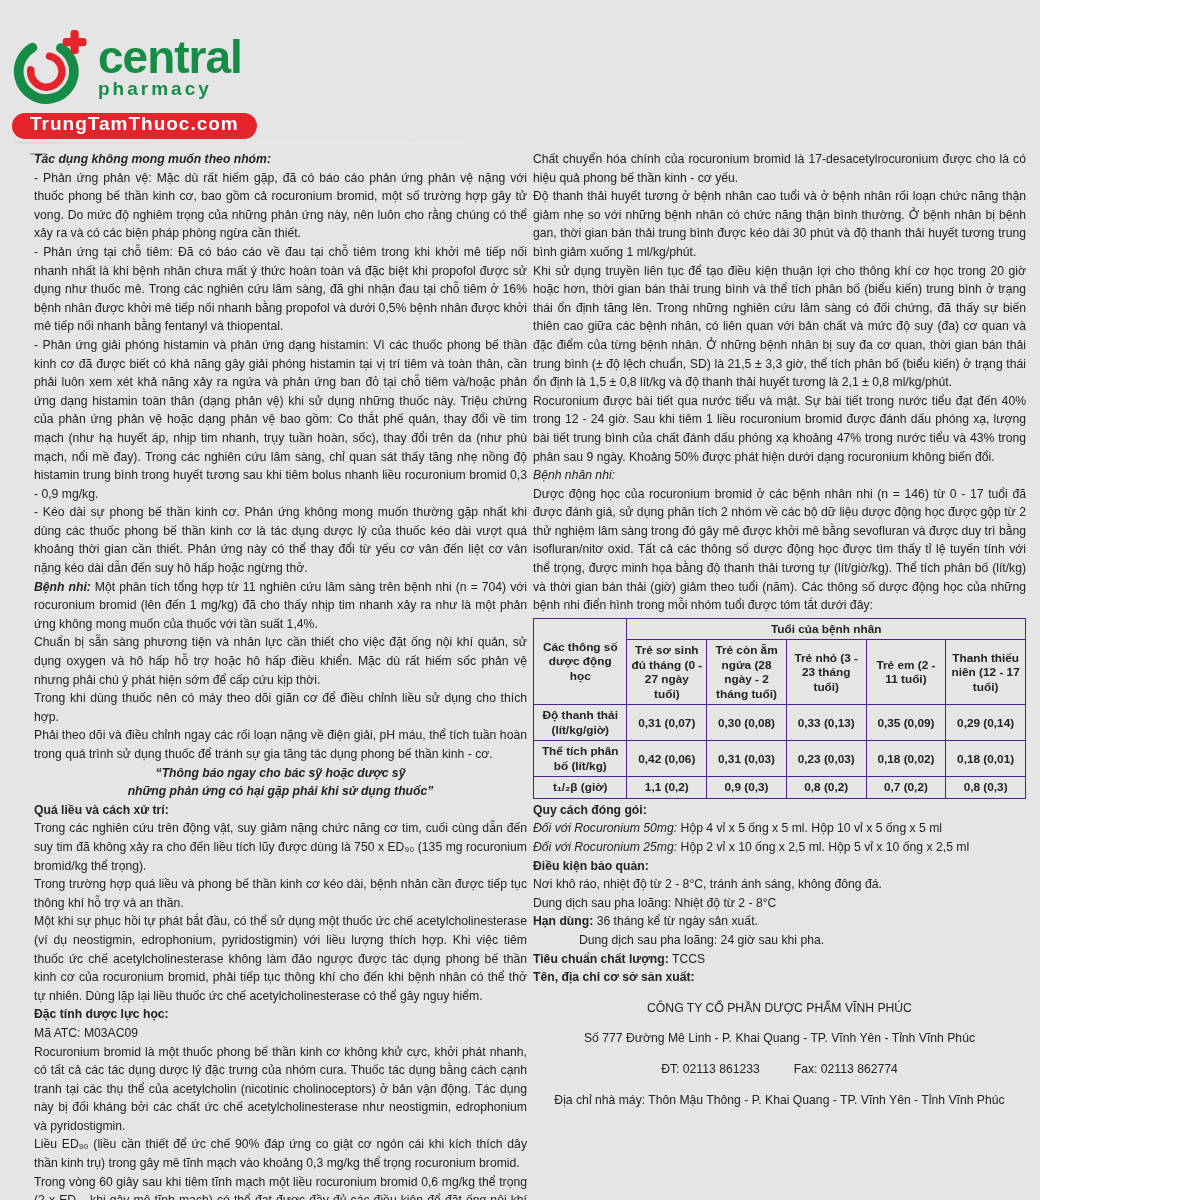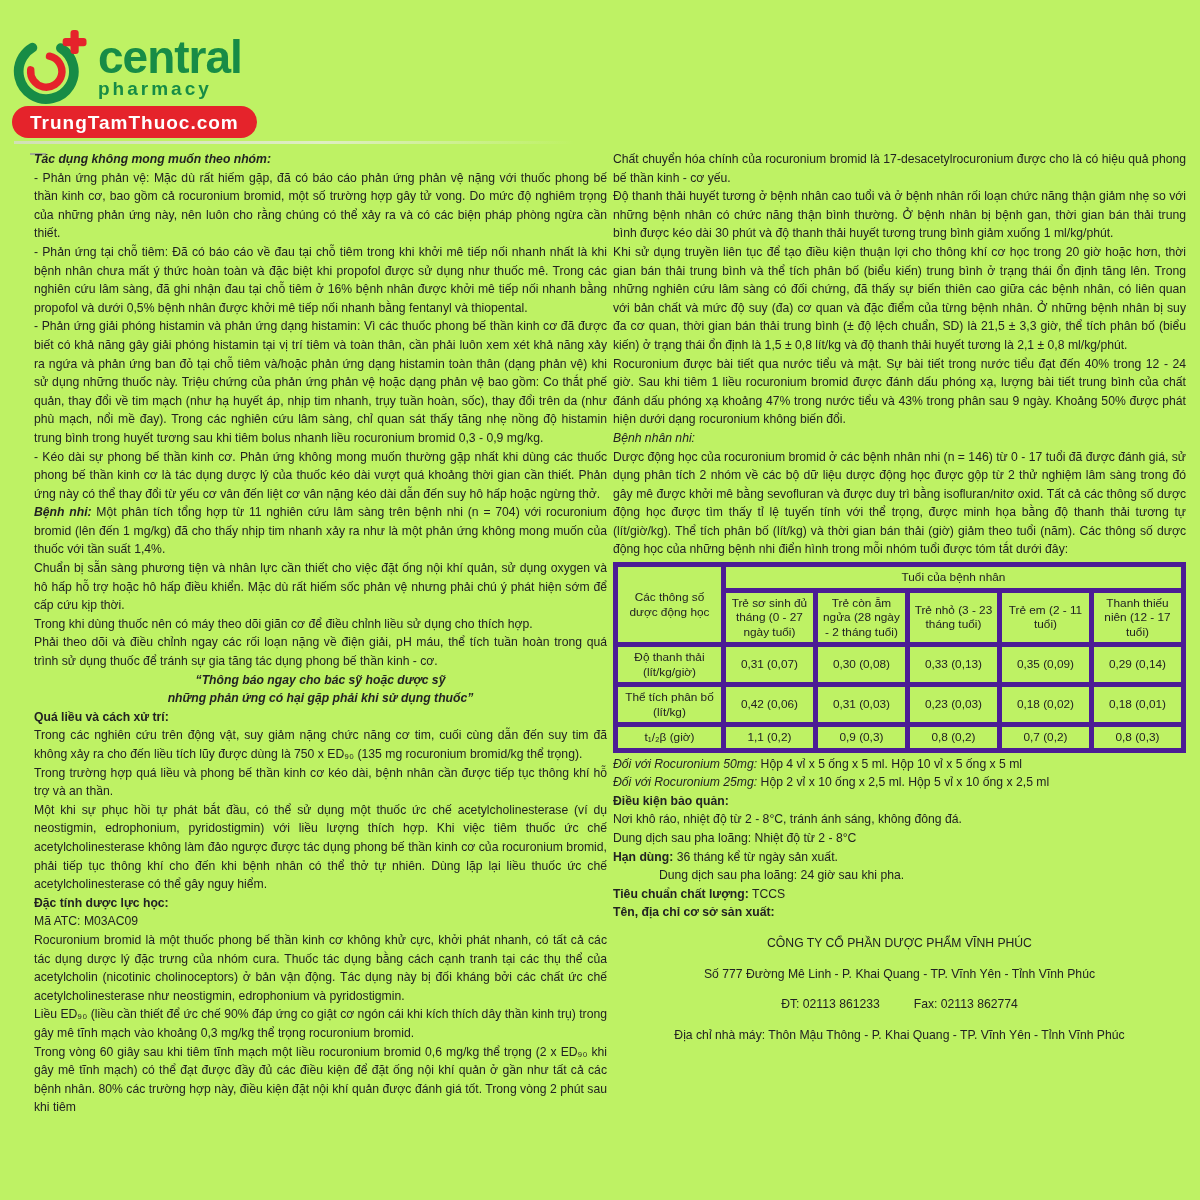--- a/index.html
+++ b/index.html
@@ -1,35 +1,35 @@
 <!DOCTYPE html>
 <html style="--brand-green: #178c46; --brand-red: #e5232b;"><head>
 <meta charset="utf-8">
 <style>
   html,body{margin:0;padding:0;background:#fff;}
   .page{
-    position:relative;width:1200px;height:1200px;background:#bef264;overflow:hidden;
+    position:relative;width:1040px;height:1200px;background:#e5e5e5;overflow:hidden;
     font-family:"Liberation Sans","DejaVu Sans",sans-serif;color:#222;
   }
   
   .logo-block{position:absolute;top:28px;left:12px;}
   .logo-row{display:flex;align-items:center;gap:10px;}
   .logo-icon{flex:0 0 auto;}
   .logo-central{
     font-size:46px;font-weight:bold;color:var(--brand-green);
     letter-spacing:-1px;line-height:44px;
   }
   .logo-pharmacy{
     font-size:19px;font-weight:bold;color:var(--brand-green);
     letter-spacing:3px;line-height:20px;margin-top:0;
   }
   .logo-badge{
-    display:inline-block;background:var(--brand-red);color:#fff;
+    display:inline-block;margin-top:7px;background:var(--brand-red);color:#fff;
     font-size:19px;font-weight:bold;letter-spacing:1px;
-    padding:6px 18px 4px 18px;border-radius:16px;
+    padding:0 18px 4px 18px;border-radius:16px;
   }
   
   .scan-artifact{position:absolute;top:141px;left:14px;width:560px;height:3px;
     background:linear-gradient(90deg,#d9d9d9,#ececec 55%,rgba(255,255,255,0));opacity:.7;}
   .scan-dash{position:absolute;top:153px;left:30px;width:16px;height:2px;background:#9a9a9a;opacity:.8;}
   
   .columns{
     position:absolute;top:150px;left:18px;right:0;
     display:flex;gap:6px;padding:0 14px 0 16px;box-sizing:border-box;
   }
@@ -41,22 +41,22 @@
   .p-center{text-align:center;margin-top:12px;}
   .p-center-bi{font-weight:bold;font-style:italic;text-align:center;white-space:pre-line;}
   .p-indent{padding-left:46px;text-align:left;}
   .pre{white-space:pre-wrap;}
   .lead-bi{font-weight:bold;font-style:italic;}
   .lead-i{font-style:italic;}
   .lead-b{font-weight:bold;}
   
   table.pk{border-collapse:collapse;width:100%;margin:3px 0 2px 0;table-layout:fixed;}
   table.pk th,table.pk td{
-    border:5px solid #4c1d95;font-size:11.8px;line-height:14.5px;
-    text-align:center;vertical-align:middle;padding:3px 3px;font-weight:normal;
+    border:1px solid #4c1d95;font-size:11.8px;line-height:14.5px;
+    text-align:center;vertical-align:middle;padding:3px 3px;font-weight:bold;
   }
   table.pk col.c-param{width:19%;}
 </style>
 </head>
 <body>
 
 <div class="page">
 
   <header class="logo-block">
     <div class="logo-row">
@@ -156,20 +156,21 @@
               <td>t₁/₂β (giờ)</td>
               <td>1,1 (0,2)</td>
               <td>0,9 (0,3)</td>
               <td>0,8 (0,2)</td>
               <td>0,7 (0,2)</td>
               <td>0,8 (0,3)</td>
             </tr>
           </tbody>
         </table>
       <div id="right-bottom">
+          <div class="blk h-b">Quy cách đóng gói:</div>
           <div class="blk p"><span class="lead-i">Đối với Rocuronium 50mg:</span> Hộp 4 vỉ x 5 ống x 5 ml. Hộp 10 vỉ x 5 ống x 5 ml</div>
           <div class="blk p"><span class="lead-i">Đối với Rocuronium 25mg:</span> Hộp 2 vỉ x 10 ống x 2,5 ml. Hộp 5 vỉ x 10 ống x 2,5 ml</div>
           <div class="blk h-b">Điều kiện bảo quản:</div>
           <div class="blk p">Nơi khô ráo, nhiệt độ từ 2 - 8°C, tránh ánh sáng, không đông đá.</div>
           <div class="blk p">Dung dịch sau pha loãng: Nhiệt độ từ 2 - 8°C</div>
           <div class="blk p"><span class="lead-b">Hạn dùng:</span> 36 tháng kể từ ngày sản xuất.</div>
           <div class="blk p-indent">Dung dịch sau pha loãng: 24 giờ sau khi pha.</div>
           <div class="blk p"><span class="lead-b">Tiêu chuẩn chất lượng:</span> TCCS</div>
           <div class="blk h-b">Tên, địa chỉ cơ sở sản xuất:</div>
           <div class="blk p-center">CÔNG TY CỔ PHẦN DƯỢC PHẨM VĨNH PHÚC</div>

